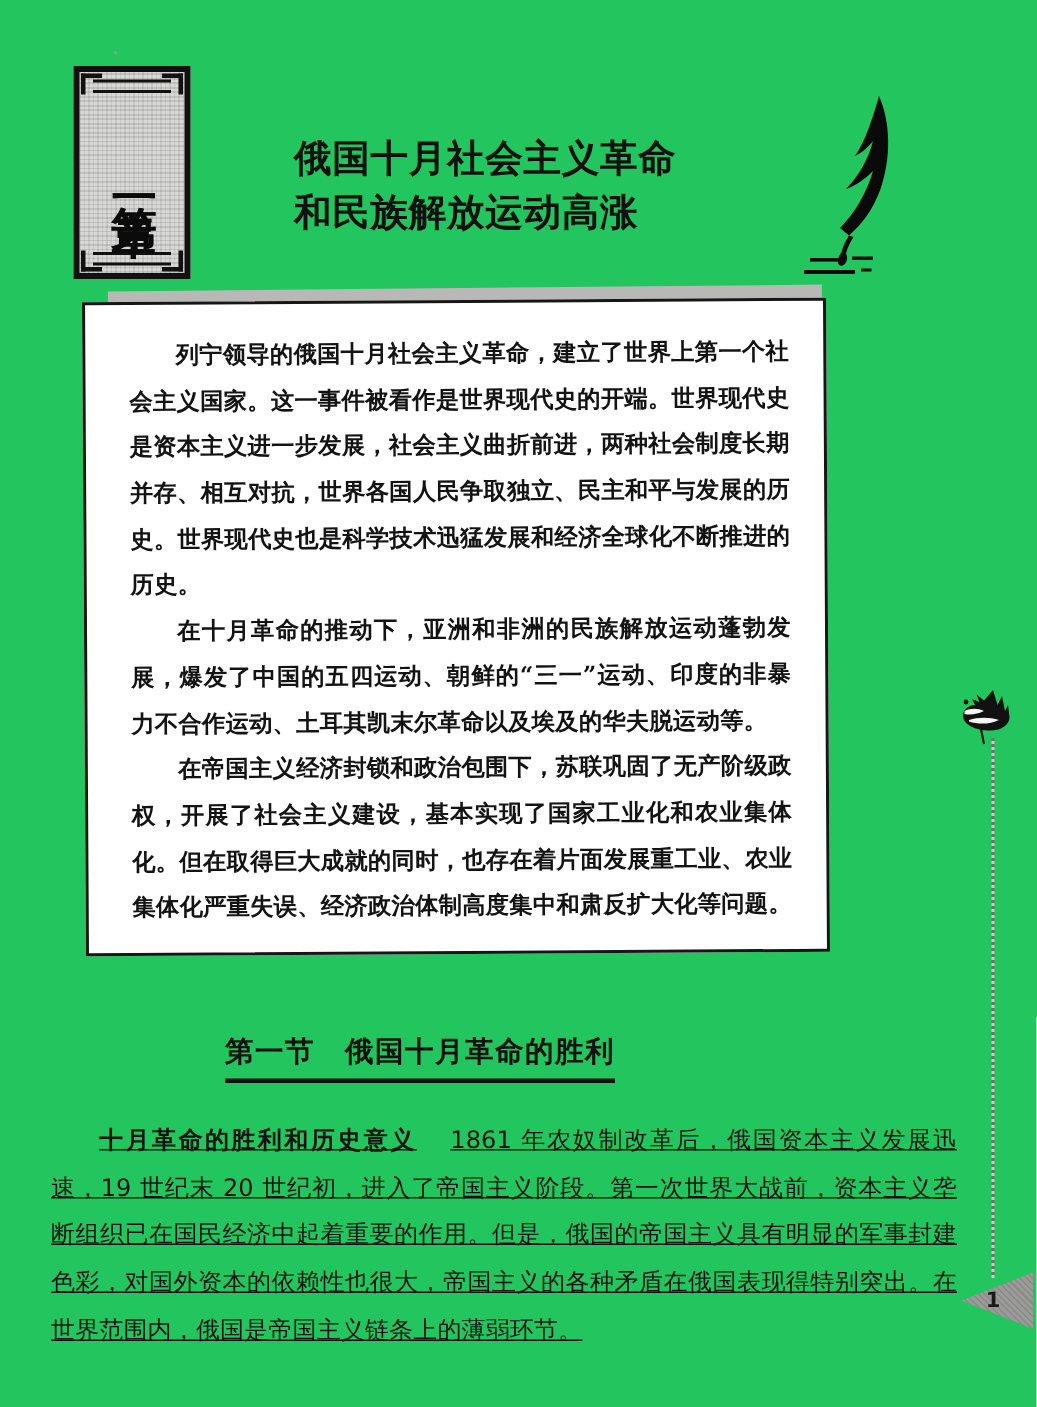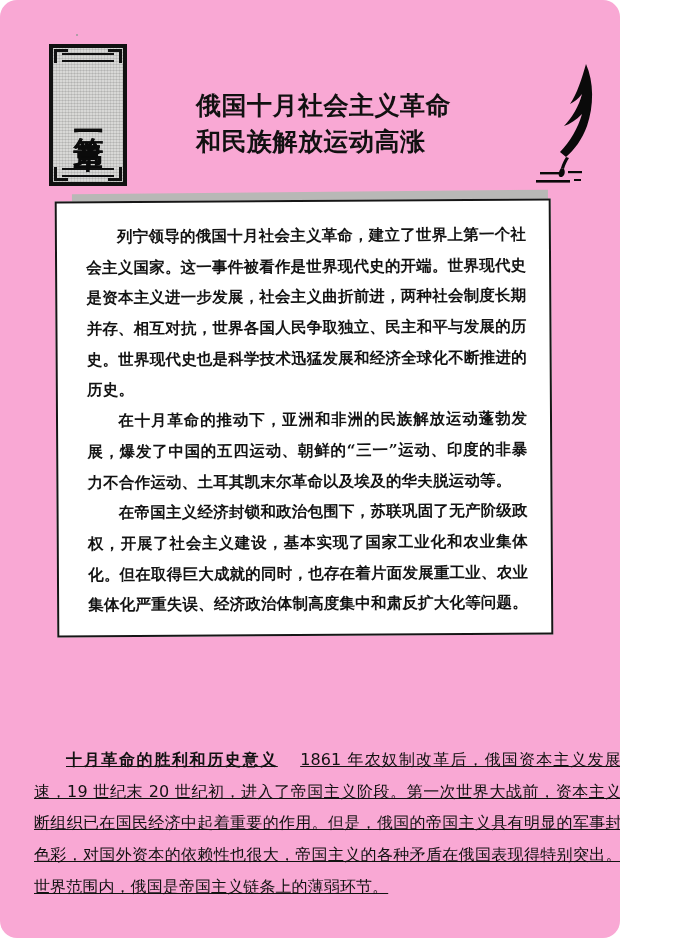--- a/index.html
+++ b/index.html
@@ -7,25 +7,24 @@
     margin: 0;
     padding: 0;
     background: #ffffff;
   }
   body {
     font-family: "DejaVu Sans", "Liberation Sans", sans-serif;
   }
 
   .page {
     position: relative;
-    width: 620px;
+    width: 691px;
     height: 938px;
-    background: #f9a8d4;
+    background: #22c55e;
     overflow: hidden;
-    border-radius: 17px;
   }
 
   
   .chapter-badge {
     position: absolute;
     left: 49px;
     top: 44px;
     width: 78px;
     height: 142px;
     box-sizing: border-box;
@@ -261,20 +260,21 @@
   <div class="intro-wrap">
     <div class="intro-shadow"></div>
     <div class="intro-box"></div>
     <div class="intro-text">
       <p>列宁领导的俄国十月社会主义革命，建立了世界上第一个社会主义国家。这一事件被看作是世界现代史的开端。世界现代史是资本主义进一步发展，社会主义曲折前进，两种社会制度长期并存、相互对抗，世界各国人民争取独立、民主和平与发展的历史。世界现代史也是科学技术迅猛发展和经济全球化不断推进的历史。</p>
       <p>在十月革命的推动下，亚洲和非洲的民族解放运动蓬勃发展，爆发了中国的五四运动、朝鲜的“三一”运动、印度的非暴力不合作运动、土耳其凯末尔革命以及埃及的华夫脱运动等。</p>
       <p>在帝国主义经济封锁和政治包围下，苏联巩固了无产阶级政权，开展了社会主义建设，基本实现了国家工业化和农业集体化。但在取得巨大成就的同时，也存在着片面发展重工业、农业集体化严重失误、经济政治体制高度集中和肃反扩大化等问题。</p>
     </div>
   </div>
 
+  <div class="section-heading">第一节　俄国十月革命的胜利</div>
 
   <div class="body-text">
     <p><span class="lead-in">十月革命的胜利和历史意义</span><span class="lead-gap"></span><span>1861 年农奴制改革后，俄国资本主义发展迅速，19 世纪末 20 世纪初，进入了帝国主义阶段。第一次世界大战前，资本主义垄断组织已在国民经济中起着重要的作用。但是，俄国的帝国主义具有明显的军事封建色彩，对国外资本的依赖性也很大，帝国主义的各种矛盾在俄国表现得特别突出。在世界范围内，俄国是帝国主义链条上的薄弱环节。</span></p>
   </div>
 
   <div class="margin-ornament">
     <svg viewBox="0 0 44 44" width="44" height="44" aria-hidden="true">
       <path d="M28 6 L31 16 L34 10 L36 20 L38 16 L39 24 C39 29 34 33 26 33 C16 33 8 29 8 23 C8 19 12 16 16 16 L14 12 L19 14 L17 9 L22 13 Z" fill="#111"></path>
       <path d="M9 20 C13 18 18 18 22 20 C18 22 13 23 9 22 Z" fill="#f5f5f5"></path>
       <path d="M12 26 C18 24 26 24 32 26 C26 29 18 29 12 27 Z" fill="#f5f5f5"></path>

